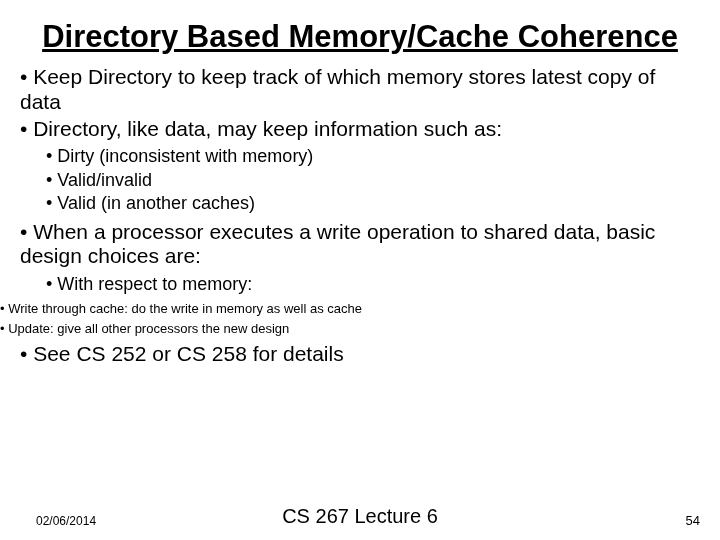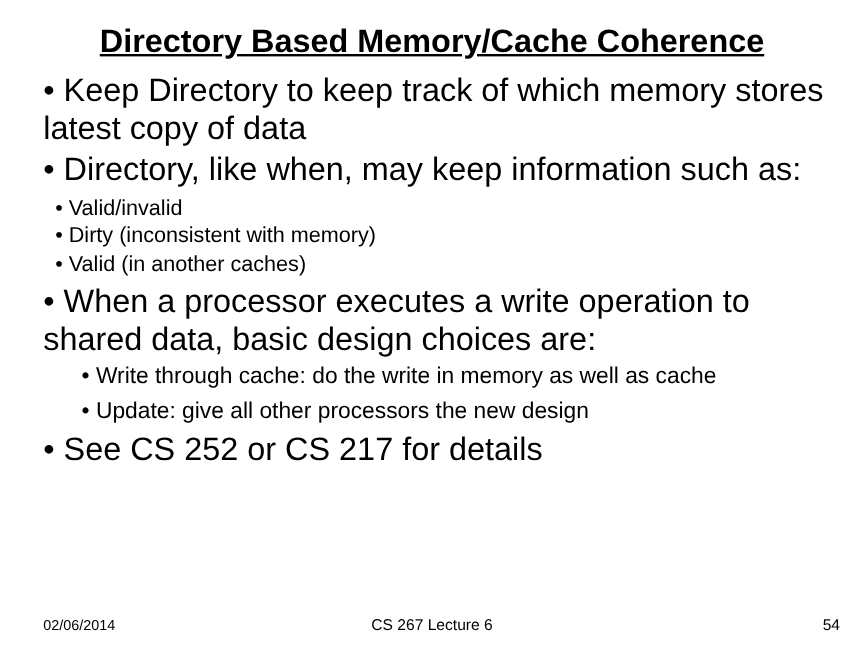--- a/index.html
+++ b/index.html
@@ -16,104 +16,106 @@
     position: relative;
     width: 720px;
     height: 540px;
     box-sizing: border-box;
     padding: 10px 0 0 0;
   }
   .title {
     text-align: center;
     font-weight: bold;
     text-decoration: underline;
-    font-size: 27px;
+    font-size: 31px;
     margin: 8px 40px 10px 40px;
     line-height: 1.2;
   }
   ul {
     list-style: none;
     margin: 0;
     padding: 0;
   }
   li::before {
     content: "• ";
   }
   .l1 {
-    font-size: 27px;
+    font-size: 21px;
     line-height: 1.18;
-    padding-left: 36px;
+    padding-left: 20px;
     padding-right: 20px;
   }
   .l1 > li {
     margin-bottom: 2px;
   }
   .l2 {
     font-size: 18px;
     line-height: 1.3;
     padding-left: 46px;
     padding-right: 20px;
     margin-top: 4px;
     margin-bottom: 4px;
   }
   .l3 {
-    font-size: 19px;
+    font-size: 13px;
     line-height: 1.3;
-    padding-left: 68px;
     padding-right: 20px;
     margin-top: 2px;
     margin-bottom: 4px;
   }
   .footer-date {
     position: absolute;
     left: 36px;
     bottom: 12px;
     font-size: 12px;
   }
   .footer-center {
     position: absolute;
     left: 0;
     right: 0;
     bottom: 12px;
     text-align: center;
-    font-size: 13px;
+    font-size: 20px;
   }
   .footer-page {
     position: absolute;
     right: 20px;
     bottom: 12px;
     font-size: 13px;
   }
 </style>
 </head>
 <body>
 
 <div class="slide">
 
   <div class="title">Directory Based Memory/Cache Coherence</div>
 
   <ul class="l1">
     <li>Keep Directory to keep track of which memory stores latest copy of data</li>
-    <li>Directory, like when, may keep information such as:</li>
+    <li>Directory, like data, may keep information such as:</li>
   </ul>
   <ul class="l2">
+    <li>Dirty (inconsistent with memory)</li>
     <li>Valid/invalid</li>
-    <li>Dirty (inconsistent with memory)</li>
     <li>Valid (in another caches)</li>
   </ul>
   <ul class="l1">
     <li>When a processor executes a write operation to shared data, basic design choices are:</li>
+  </ul>
+  <ul class="l2">
+    <li>With respect to memory:</li>
   </ul>
   <ul class="l3">
     <li>Write through cache: do the write in memory as well as cache</li>
   </ul>
   <ul class="l3">
     <li>Update: give all other processors the new design</li>
   </ul>
   <ul class="l1">
-    <li>See CS 252 or CS 217 for details</li>
+    <li>See CS 252 or CS 258 for details</li>
   </ul>
 
   <div class="footer-date">02/06/2014</div>
   <div class="footer-center">CS 267 Lecture 6</div>
   <div class="footer-page">54</div>
 
 </div>
 
 </body></html>

